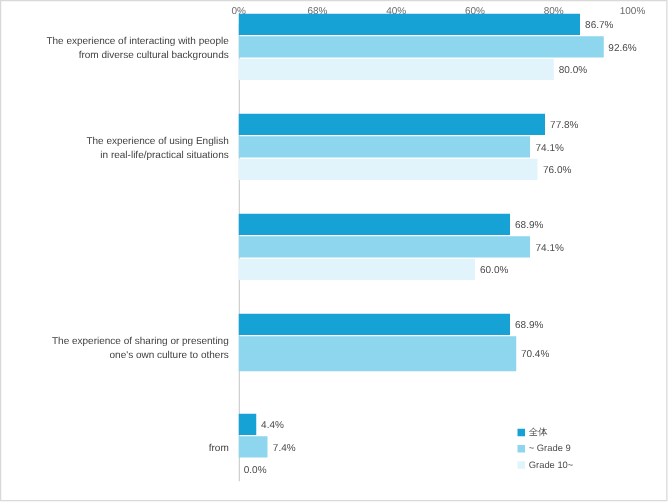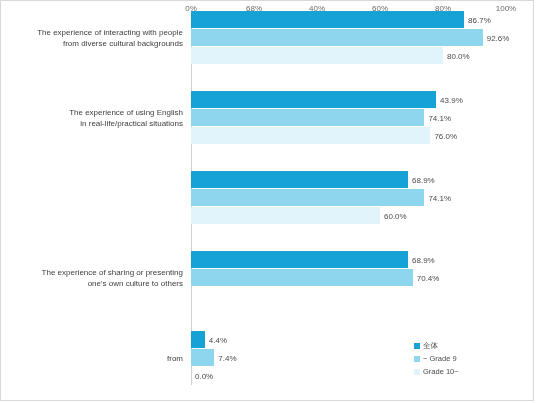--- a/index.html
+++ b/index.html
@@ -145,21 +145,21 @@
         <div class="bar-row" style="position: absolute; top: 36px; height: 17px; left: 0px; right: 0px;">
           <div class="bar" style="width: 252px; background: rgb(225, 244, 251);"></div>
           <div class="bar-value" style="left: 252px;">80.0%</div>
         </div>
       </div>
       <div class="group" style="top: 72px; height: 53px;">
         <div class="cat-label" style="top: 50%; transform: translateY(-50%);">The experience of using English
 in real-life/practical situations</div>
         <div class="bar-row" style="position: absolute; top: 0px; height: 17px; left: 0px; right: 0px;">
           <div class="bar" style="width: 245.07px; background: rgb(23, 162, 214);"></div>
-          <div class="bar-value" style="left: 245.07px;">43.9%</div>
+          <div class="bar-value" style="left: 245.07px;">77.8%</div>
         </div>
         <div class="bar-row" style="position: absolute; top: 18px; height: 17px; left: 0px; right: 0px;">
           <div class="bar" style="width: 233.415px; background: rgb(142, 213, 238);"></div>
           <div class="bar-value" style="left: 233.415px;">74.1%</div>
         </div>
         <div class="bar-row" style="position: absolute; top: 36px; height: 17px; left: 0px; right: 0px;">
           <div class="bar" style="width: 239.4px; background: rgb(225, 244, 251);"></div>
           <div class="bar-value" style="left: 239.4px;">76.0%</div>
         </div>
       </div>
@@ -177,21 +177,21 @@
           <div class="bar-value" style="left: 189px; text-align: right;">60.0%</div>
         </div>
       </div>
       <div class="group" style="top: 232px; height: 53px;">
         <div class="cat-label" style="top: 50%; transform: translateY(-50%);">The experience of sharing or presenting
 one's own culture to others</div>
         <div class="bar-row" style="position: absolute; top: 0px; height: 17px; left: 0px; right: 0px;">
           <div class="bar" style="width: 217.035px; background: rgb(23, 162, 214);"></div>
           <div class="bar-value" style="left: 217.035px;">68.9%</div>
         </div>
-        <div class="bar-row" style="position: absolute; top: 18px; height: 17px; left: 0px; right: 0px;">
+        <div class="bar-row" style="position: absolute; top: 18px; height: 28px; left: 0px; right: 0px;">
           <div class="bar" style="width: 221.76px; background: rgb(142, 213, 238);"></div>
           <div class="bar-value" style="left: 221.76px;">70.4%</div>
         </div>
       </div>
       <div class="group" style="top: 312px; height: 53px;">
         <div class="cat-label" style="top: 50%; transform: translateY(-50%);">from</div>
         <div class="bar-row" style="position: absolute; top: 0px; height: 17px; left: 0px; right: 0px;">
           <div class="bar" style="width: 13.86px; background: rgb(23, 162, 214);"></div>
           <div class="bar-value" style="left: 13.86px;">4.4%</div>
         </div>

